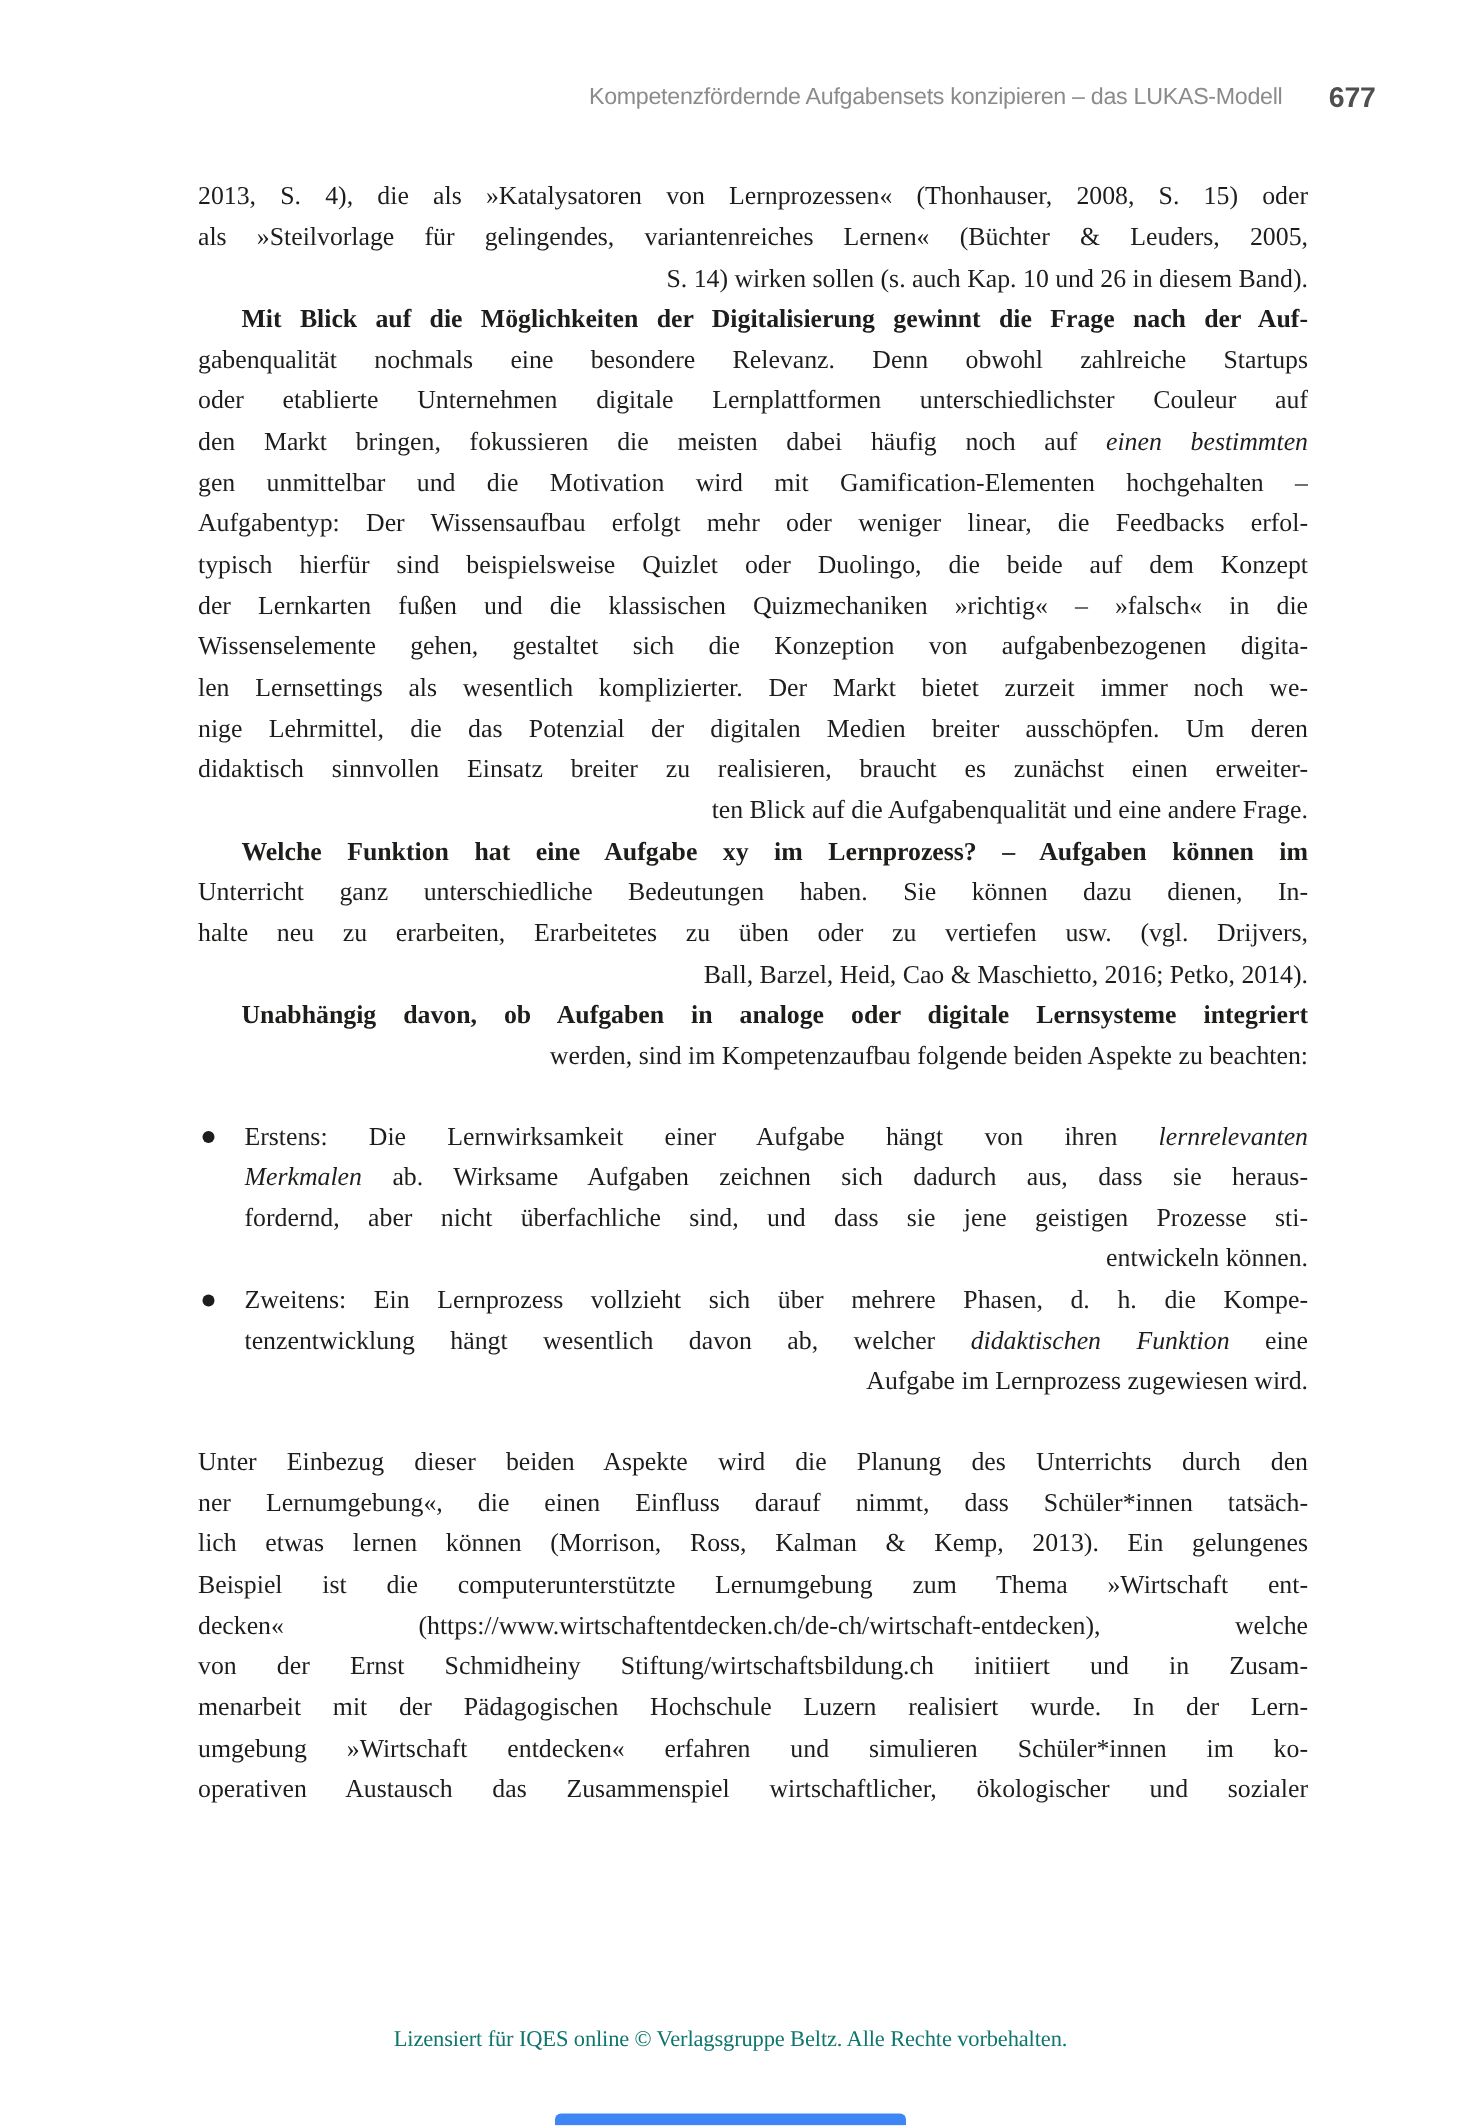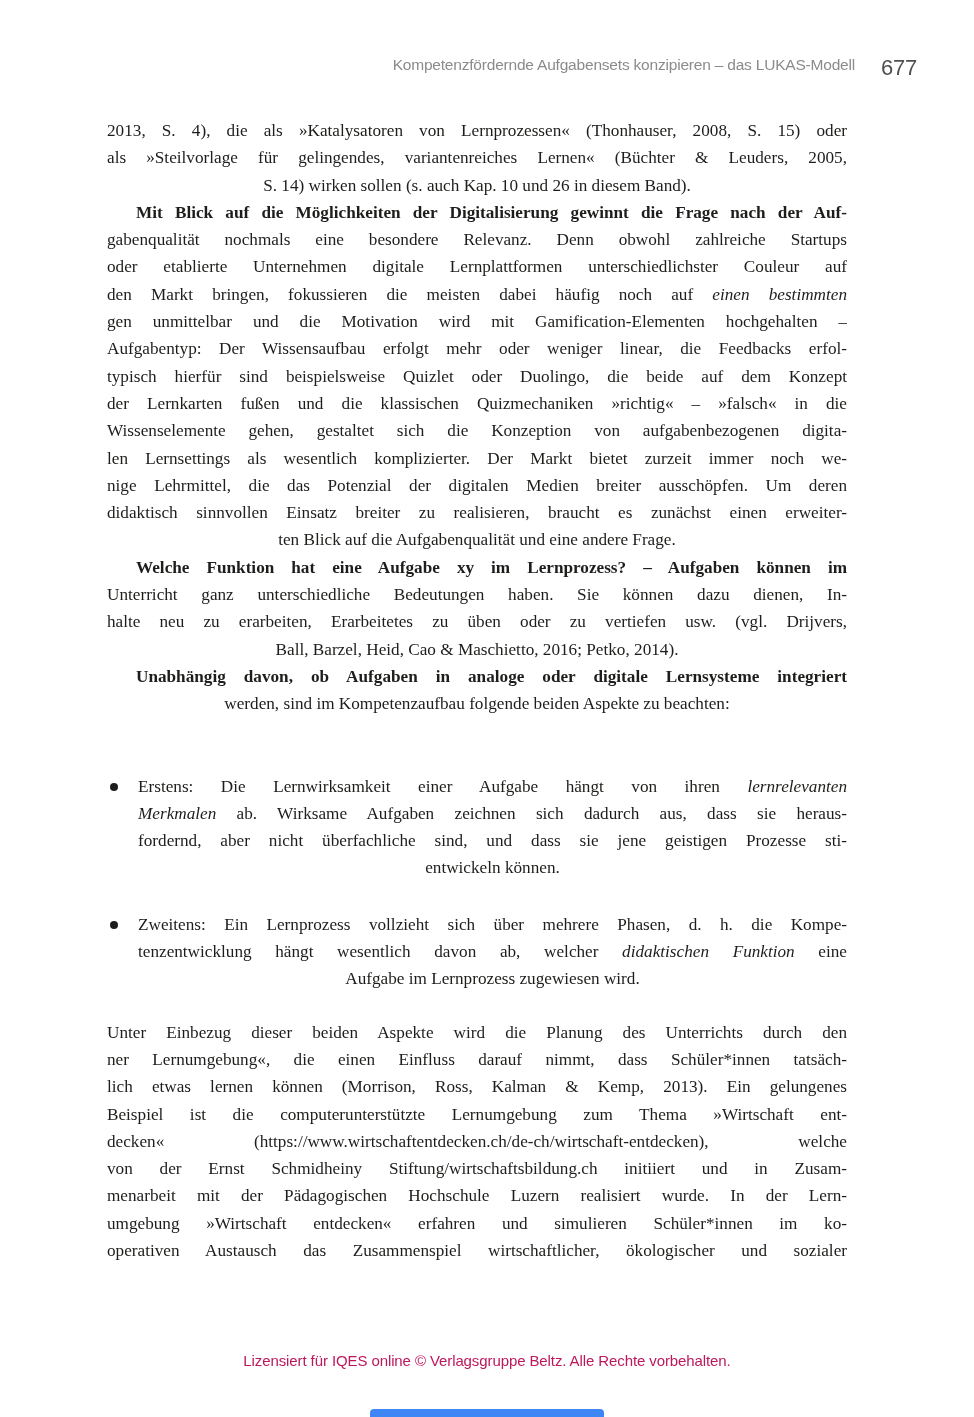--- a/index.html
+++ b/index.html
@@ -15,48 +15,48 @@
     position:absolute;top:56px;left:118px;right:57px;height:22px;
     font-family:"Liberation Sans", sans-serif;
     font-size:15.5px;letter-spacing:-0.2px;
   }
   .running-title{
     position:absolute;right:62px;top:0;
     color:#8b8b8b;white-space:nowrap;
   }
   .page-number{
     position:absolute;right:0;top:-1px;
-    color:#4f4f4f;font-weight:normal;font-size:22px;
+    color:#4f4f4f;font-weight:bold;font-size:19px;
   }
   
   .content{
-    position:absolute;left:107px;top:117px;width:740px;
+    position:absolute;left:132px;top:117px;width:740px;
     font-size:17.2px;color:#1d1d1b;
   }
   .line{
     height:27.3px;line-height:27.3px;overflow:hidden;
-    text-align:center;white-space:normal;
+    text-align:right;white-space:normal;
   }
   .line.just{text-align:justify;}
   .line.just::after{content:"";display:inline-block;width:100%;height:0;}
   .line.indent{text-indent:29px;font-weight:bold;}
   .para{margin:0;}
   .gap{height:26px;}
-  .bullet-item{position:relative;padding-left:31px;margin-top:29px;}
+  .bullet-item{position:relative;padding-left:31px;}
   .dot{
     position:absolute;left:3px;top:10px;
     width:8px;height:8px;border-radius:50%;
     background:#1d1d1b;
   }
   
   .footer{
     position:absolute;top:1352px;left:0;width:100%;
     text-align:center;
-    font-family:Liberation Sans, sans-serif;
-    font-size:15px;color:#be185d;letter-spacing:-0.1px;
+    font-family:Liberation Serif, serif;
+    font-size:15px;color:#0f766e;letter-spacing:-0.1px;
   }
   
   .bottom-bar{
     position:absolute;bottom:0;left:370px;
     width:234px;height:8px;border-radius:4px 4px 0 0;
     background:#3e86f5;
   }
 </style>
 </head>
 <body>

